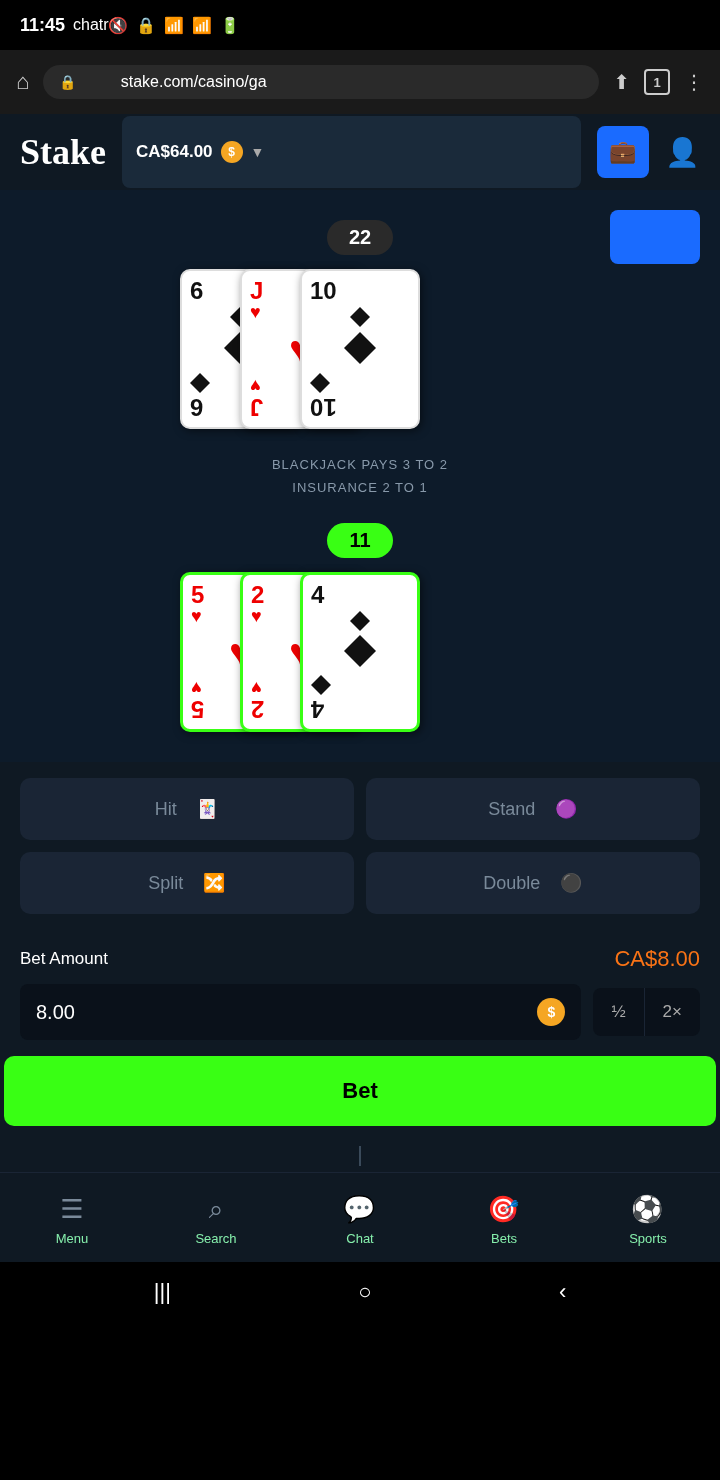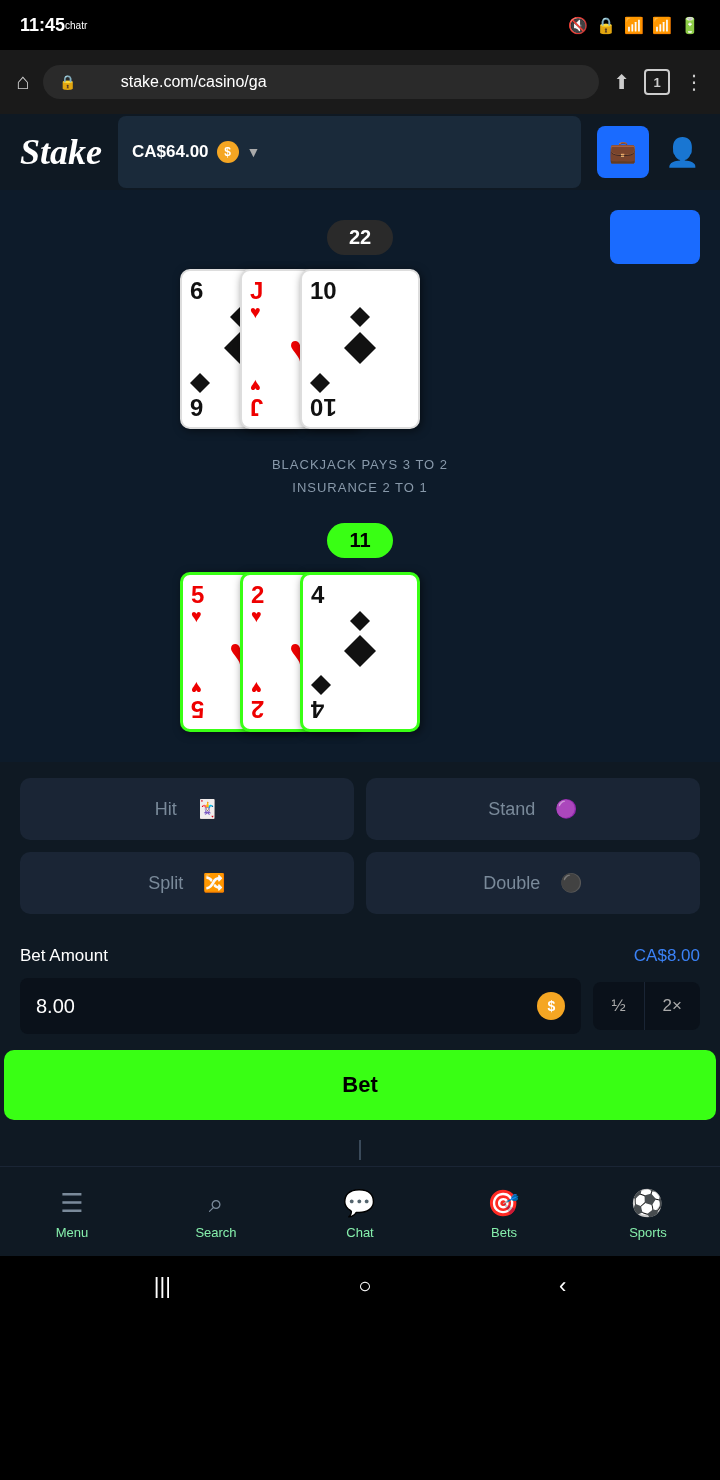--- a/index.html
+++ b/index.html
@@ -10,33 +10,34 @@
       background: #000;
       font-family: -apple-system, BlinkMacSystemFont, 'Segoe UI', sans-serif;
       overflow-x: hidden;
     }
 
     
     .status-bar {
       background: #000;
       color: #fff;
       display: flex;
-      justify-content: space-between;
+      justify-content: flex-start;
       align-items: center;
       padding: 8px 20px;
       height: 50px;
     }
     .status-time {
       font-size: 18px;
       font-weight: 600;
       color: #fff;
     }
     .status-carrier {
-      font-size: 10px;
-      color: #fff;
+      font-size: 16px;
+      color: #fff;
+      margin-left: 8px;
     }
     .status-left {
       display: flex;
       align-items: center;
     }
     .status-icons {
       display: flex;
       align-items: center;
       gap: 8px;
     }
@@ -104,21 +105,20 @@
       display: flex;
       align-items: center;
       padding: 12px 20px;
       height: 76px;
       gap: 16px;
     }
     .stake-logo {
       font-size: 36px;
       font-weight: bold;
       color: #fff;
-      font-style: italic;
       font-family: Georgia, serif;
       flex: 0 0 auto;
     }
     .balance-btn {
       background: #1a2a3a;
       border-radius: 8px;
       display: flex;
       align-items: center;
       padding: 25px 14px;
       gap: 8px;
@@ -340,22 +340,22 @@
       justify-content: space-between;
       align-items: center;
       margin-bottom: 12px;
     }
     .bet-label {
       color: #fff;
       font-size: 17px;
       font-weight: 500;
     }
     .bet-value {
-      color: #3b82f6;
-      font-size: 17px;
+      color: #f97316;
+      font-size: 22px;
       font-weight: 500;
     }
     .bet-input-row {
       display: flex;
       gap: 12px;
       align-items: center;
     }
     .bet-input-container {
       flex: 1;
       background: #0a111a;

